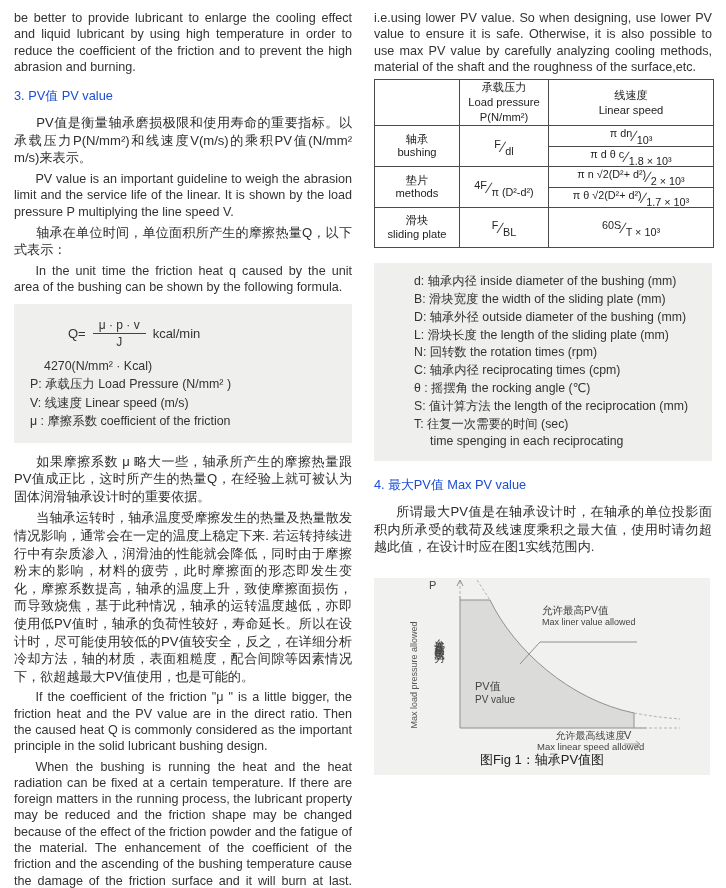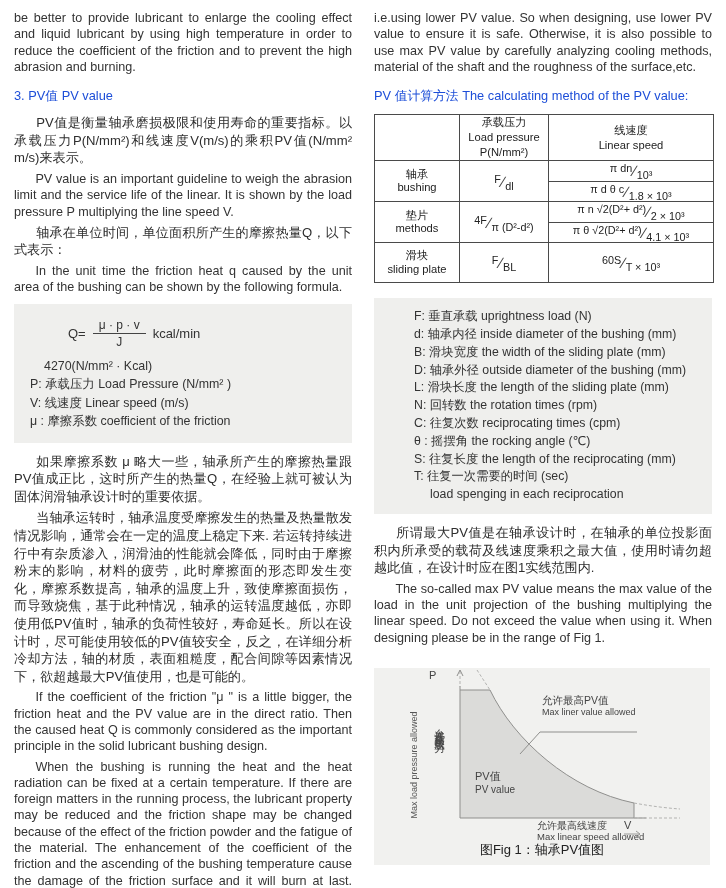--- a/index.html
+++ b/index.html
@@ -51,21 +51,21 @@
   .fig svg{position:absolute;left:0;top:0;}
   .flabel{position:absolute;color:#444;}
   .f-p{left:55px;top:1px;font-size:11px;}
   .f-v{left:250px;top:151px;font-size:11px;}
   .f-maxpv{left:168px;top:26px;line-height:12px;}
   .f-maxpv .z{font-size:10.5px;}
   .f-maxpv .e{font-size:9px;}
   .f-pvval{left:101px;top:102px;line-height:13px;}
   .f-pvval .z{font-size:11px;}
   .f-pvval .e{font-size:10px;}
-  .f-xlab{left:163px;top:152px;line-height:11.5px;}
+  .f-xlab{left:163px;top:152px;line-height:11.5px;text-align:center;}
   .f-xlab .z{font-size:10px;}
   .f-xlab .e{font-size:9.5px;}
   .f-ylab-en{left:-30px;top:92px;width:140px;text-align:center;font-size:9px;
     transform:rotate(-90deg);color:#555;}
   .f-ylab-zh{left:59px;top:52px;writing-mode:vertical-rl;text-orientation:upright;
     font-size:10.5px;letter-spacing:2px;color:#444;}
   .figcap{position:absolute;left:0;right:0;top:173px;text-align:center;font-size:13px;color:#222;}
 </style>
 </head>
 <body>
@@ -96,21 +96,20 @@
     </div>
 
     <p class="p zh ind">如果摩擦系数 μ 略大一些，轴承所产生的摩擦热量跟PV值成正比，这时所产生的热量Q，在经验上就可被认为固体润滑轴承设计时的重要依据。</p>
     <p class="p zh ind">当轴承运转时，轴承温度受摩擦发生的热量及热量散发情况影响，通常会在一定的温度上稳定下来. 若运转持续进行中有杂质渗入，润滑油的性能就会降低，同时由于摩擦粉末的影响，材料的疲劳，此时摩擦面的形态即发生变化，摩擦系数提高，轴承的温度上升，致使摩擦面损伤，而导致烧焦，基于此种情况，轴承的运转温度越低，亦即使用低PV值时，轴承的负荷性较好，寿命延长。所以在设计时，尽可能使用较低的PV值较安全，反之，在详细分析冷却方法，轴的材质，表面粗糙度，配合间隙等因素情况下，欲超越最大PV值使用，也是可能的。</p>
     <p class="p ind">If the coefficient of the friction "μ " is a little bigger, the friction heat and the PV value are in the direct ratio. Then the caused heat Q is commonly considered as the important principle in the solid lubricant bushing design.</p>
     <p class="p ind">When the bushing is running the heat and the heat radiation can be fixed at a certain temperature. If there are foreign matters in the running process, the lubricant property may be reduced and the friction shape may be changed because of the effect of the friction powder and the fatigue of the material. The enhancement of the coefficient of the friction and the ascending of the bushing temperature cause the damage of the friction surface and it will burn at last. Considering such cases, the load property of the bushing will be better and the service life will be longer if the operating temperature of the bushing is lower</p>
   </div>
 
   <div class="col">
     <p class="p">i.e.using lower PV value. So when designing, use lower PV value to ensure it is safe. Otherwise, it is also possible to use max PV value by carefully analyzing cooling methods, material of the shaft and the roughness of the surface,etc.</p>
-    <div class="h">PV 值计算方法 The calculating method of the PV value:</div>
 
     <table class="pv">
       <tbody>
           <tr class="rowh">
         <td class="c-name"></td>
         <td class="c-press">
           <div class="hdr">承载压力</div>
           <div class="hdr">Load pressure</div>
           <div class="hdr">P(N/mm²)</div>
         </td>
@@ -147,21 +146,21 @@
         </td>
         <td>
           <span class="sfrac"><span class="fn">4F</span><span class="fsl">∕</span><span class="fd">π (D²-d²)</span></span>
         </td>
         <td>
           <div class="sub2">
             <div class="s">
               <span class="sfrac"><span class="fn">π n √2(D²+ d²)</span><span class="fsl">∕</span><span class="fd">2 × 10³</span></span>
             </div>
             <div class="s">
-              <span class="sfrac"><span class="fn">π θ √2(D²+ d²)</span><span class="fsl">∕</span><span class="fd">4.1 × 10³</span></span>
+              <span class="sfrac"><span class="fn">π θ √2(D²+ d²)</span><span class="fsl">∕</span><span class="fd">1.7 × 10³</span></span>
             </div>
           </div>
         </td>
       </tr>
 
       <tr class="rowh">
         <td>
           <div class="cell2">滑块</div>
           <div class="cell2">sliding plate</div>
         </td>
@@ -169,35 +168,34 @@
           <span class="sfrac"><span class="fn">F</span><span class="fsl">∕</span><span class="fd">BL</span></span>
         </td>
         <td>
           <span class="sfrac"><span class="fn">60S</span><span class="fsl">∕</span><span class="fd">T × 10³</span></span>
         </td>
       </tr>
     </tbody>
       </table>
 
     <div class="graybox defs-box" style="margin-top:15px;">
-      <div class="line">F: 垂直承载 uprightness load (N)</div>
       <div class="line">d: 轴承内径 inside diameter of the bushing (mm)</div>
       <div class="line">B: 滑块宽度 the width of the sliding plate (mm)</div>
       <div class="line">D: 轴承外径 outside diameter of the bushing (mm)</div>
       <div class="line">L: 滑块长度 the length of the sliding plate (mm)</div>
       <div class="line">N: 回转数 the rotation times (rpm)</div>
-      <div class="line">C: 往复次数 reciprocating times (cpm)</div>
+      <div class="line">C: 轴承内径 reciprocating times (cpm)</div>
       <div class="line">θ : 摇摆角 the rocking angle (℃)</div>
-      <div class="line">S: 往复长度 the length of the reciprocating (mm)</div>
+      <div class="line">S: 值计算方法 the length of the reciprocation (mm)</div>
       <div class="line">T: 往复一次需要的时间 (sec)</div>
-      <div class="line cont">load spenging in each reciprocation</div>
+      <div class="line cont">time spenging in each reciprocating</div>
     </div>
 
+    <div class="h" style="margin-top:16px;">4. 最大PV值 Max PV value</div>
     <p class="p zh ind">所谓最大PV值是在轴承设计时，在轴承的单位投影面积内所承受的载荷及线速度乘积之最大值，使用时请勿超越此值，在设计时应在图1实线范围内.</p>
-    <p class="p ind">The so-called max PV value means the max value of the load in the unit projection of the bushing multiplying the linear speed. Do not exceed the value when using it. When designing please be in the range of Fig 1.</p>
 
     <div class="fig">
       <svg width="336" height="197" viewBox="0 0 336 197">
 
         <path d="M86,22 H116 C140,72 196,122 260,135 V150 H86 Z" fill="#dbdbd9"></path>
 
         <path d="M86,22 H116 C140,72 196,122 260,135" fill="none" stroke="#8f8f8d" stroke-width="1"></path>
         <path d="M260,135 V150" stroke="#8f8f8d" stroke-width="1"></path>
 
         <path d="M86,18 V150" stroke="#8f8f8d" stroke-width="1"></path>

